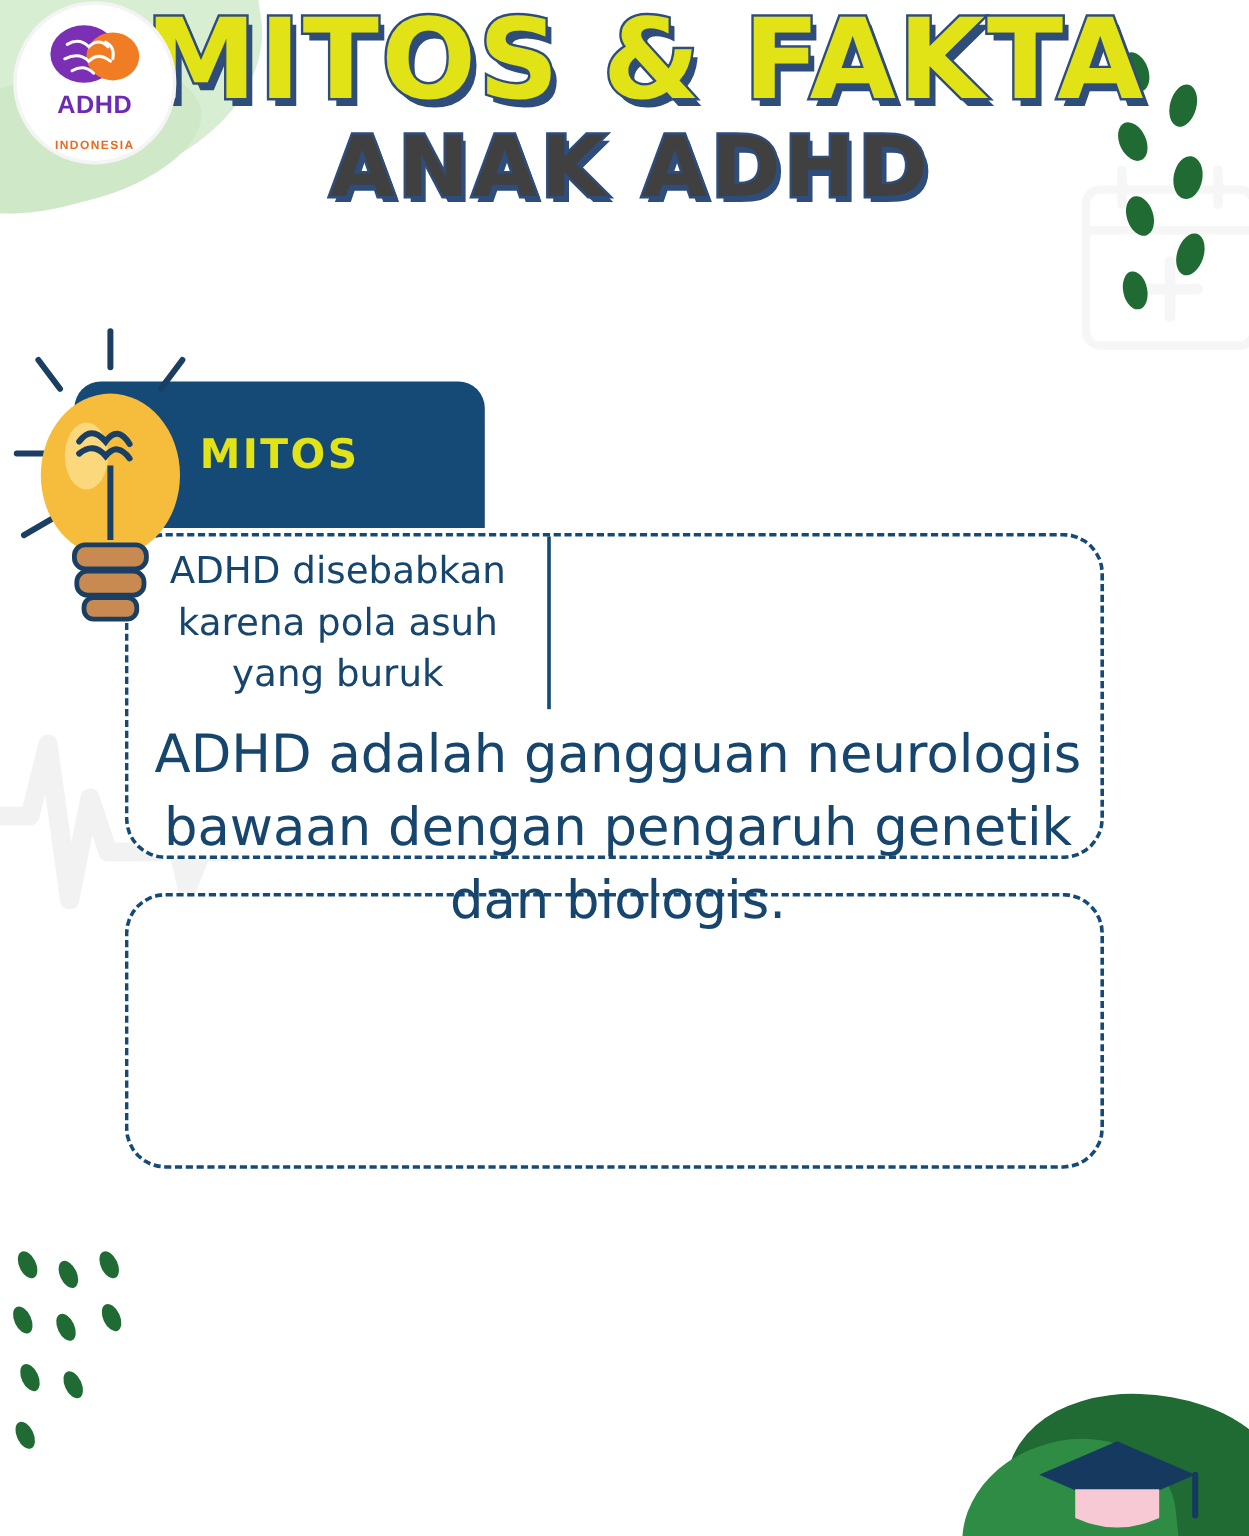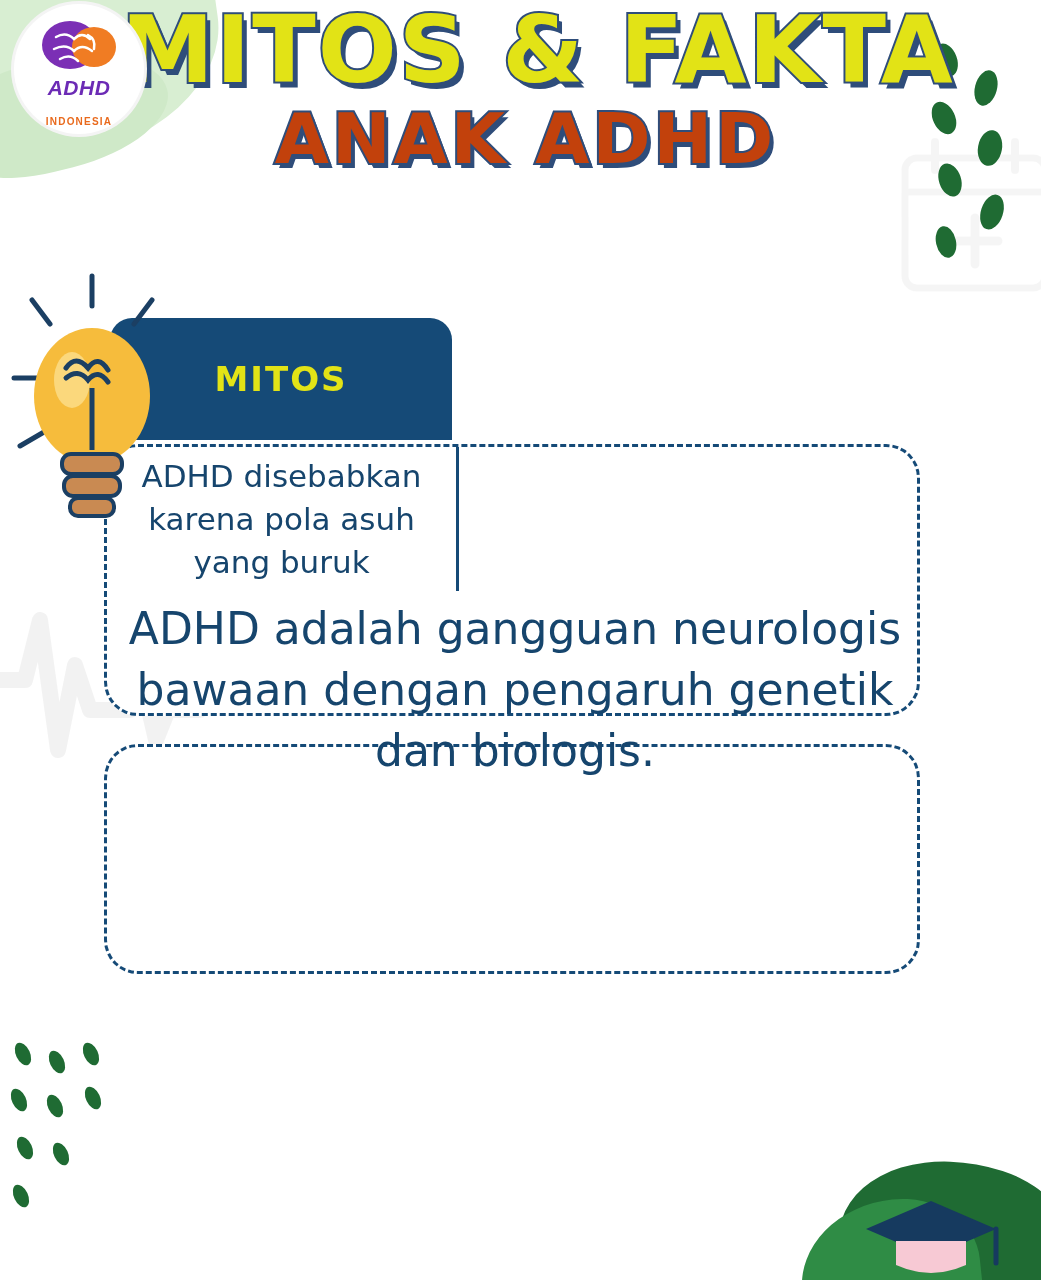--- a/index.html
+++ b/index.html
@@ -124,21 +124,20 @@
     height: 58px;
     margin-top: 6px;
   }
   .logo-text {
     font-size: 21px;
     font-weight: bold;
     color: #6c2bb5;
     letter-spacing: .5px;
     line-height: 1;
     margin-top: 2px;
-    font-style: italic;
   }
   .logo-sub {
     font-size: 10px;
     font-weight: bold;
     color: #e96a1d;
     letter-spacing: 1.2px;
     margin-top: 18px;
   }
 
   
@@ -158,40 +157,40 @@
     -webkit-text-stroke: 4px #2f4d7a;
     paint-order: stroke fill;
     text-shadow: 5px 6px 0 #2f4d7a;
     margin: 0;
     padding-left: 35px;
   }
   .headline2 {
     font-family: "DejaVu Sans", sans-serif;
     font-size: 70px;
     font-weight: bold;
-    color: #c2410c;
+    color: #404040;
     letter-spacing: 3px;
     line-height: 1;
     -webkit-text-stroke: 4px #2f4d7a;
     paint-order: stroke fill;
     text-shadow: 4px 5px 0 #2f4d7a;
     margin: 4px 0 0 0;
     padding-left: 10px;
   }
 
   
   .col-head-row {
     position: absolute;
     top: 318px;
     left: 0;
     width: 1041px;
     z-index: 4;
     display: flex;
     gap: 62px;
-    padding-left: 110px;
+    padding-left: 62px;
     box-sizing: border-box;
   }
   .col-head {
     background: #154a77;
     border-radius: 22px 22px 0 0;
     height: 122px;
     display: flex;
     align-items: center;
     justify-content: center;
     color: #e2e316;

